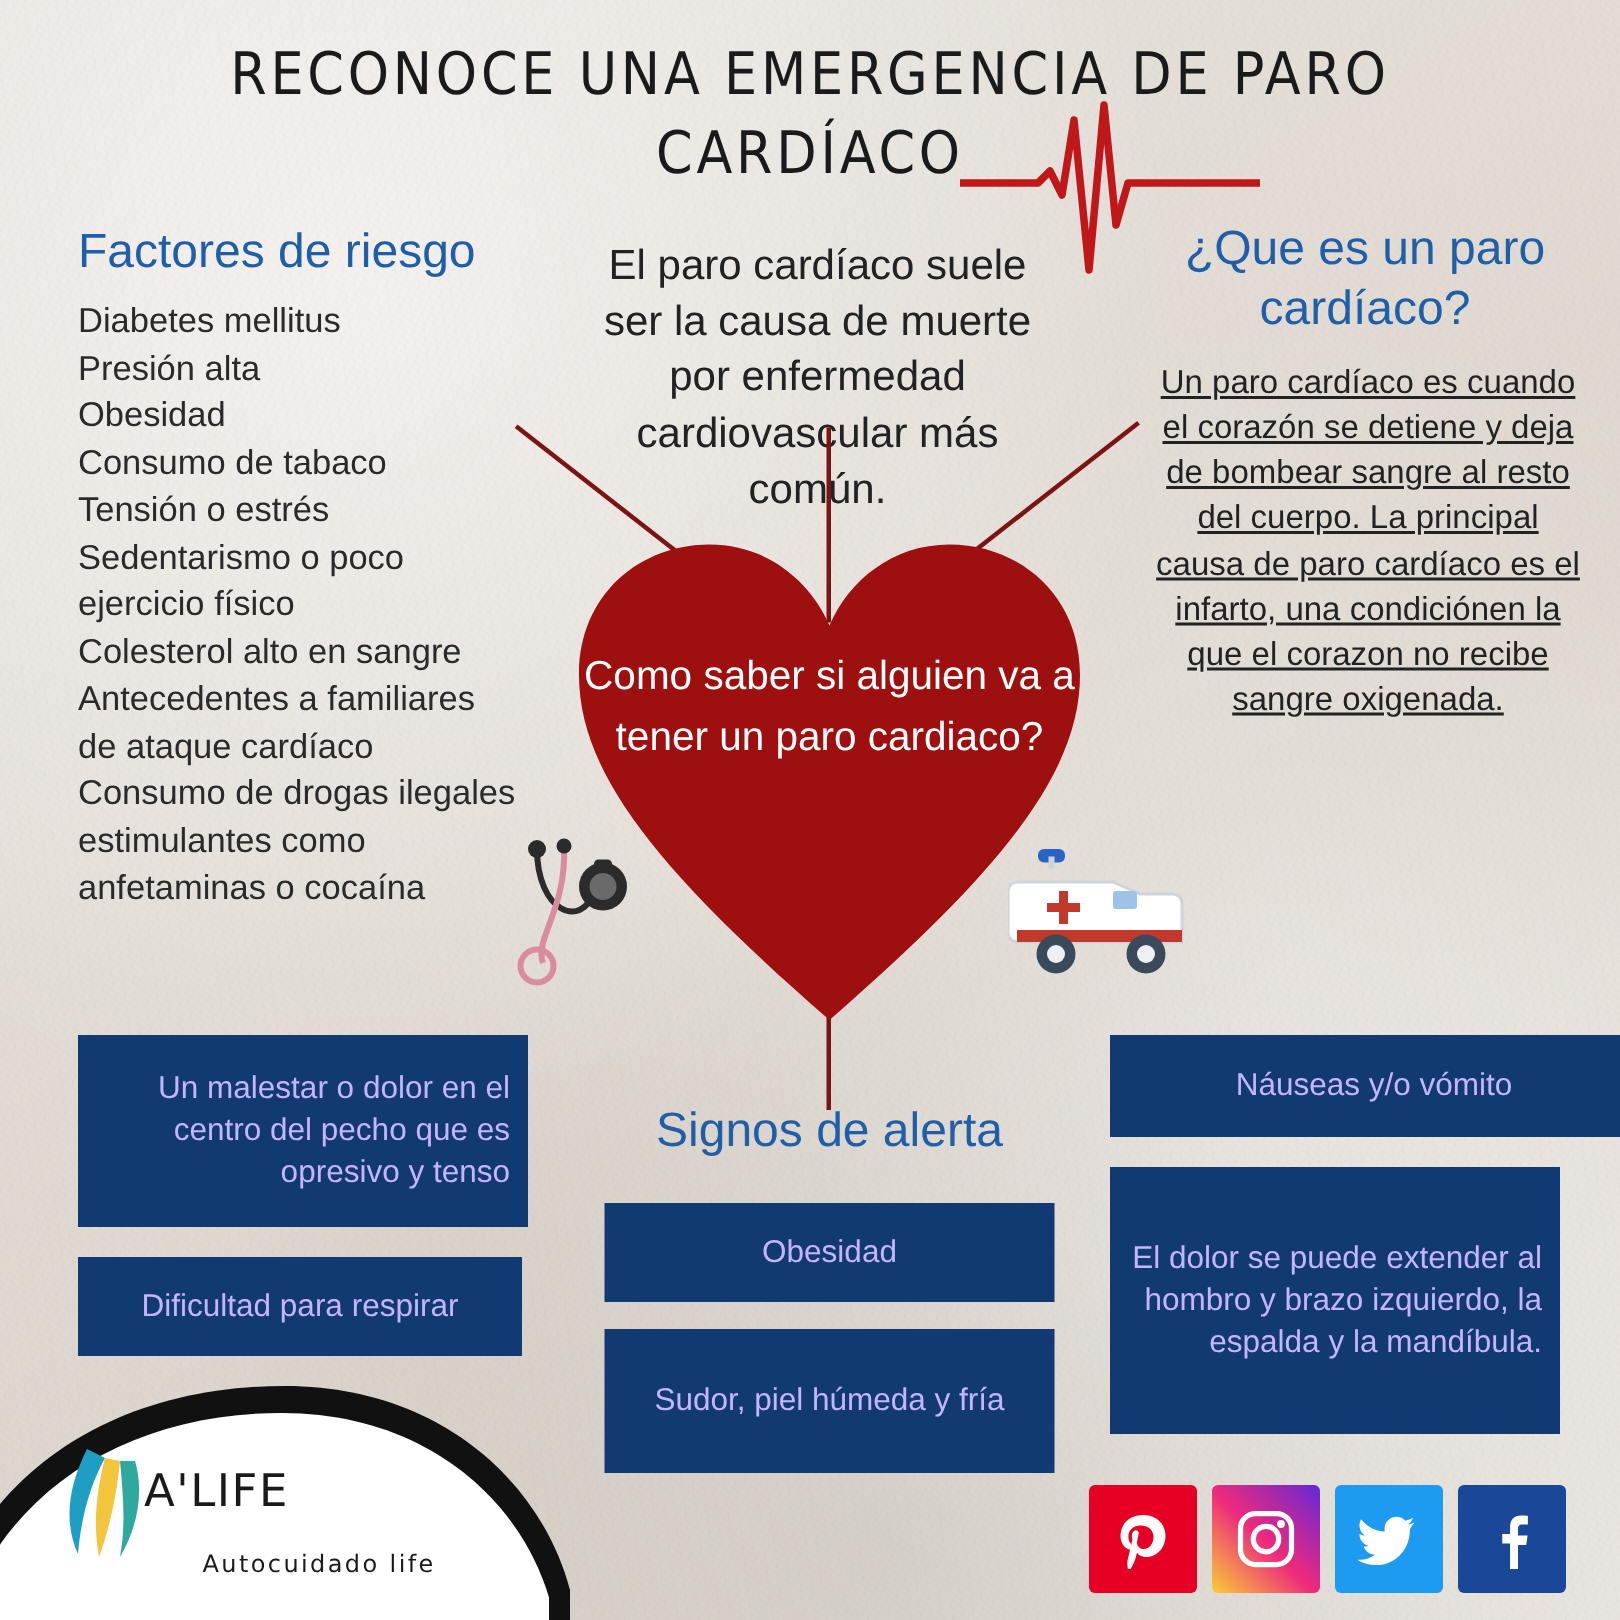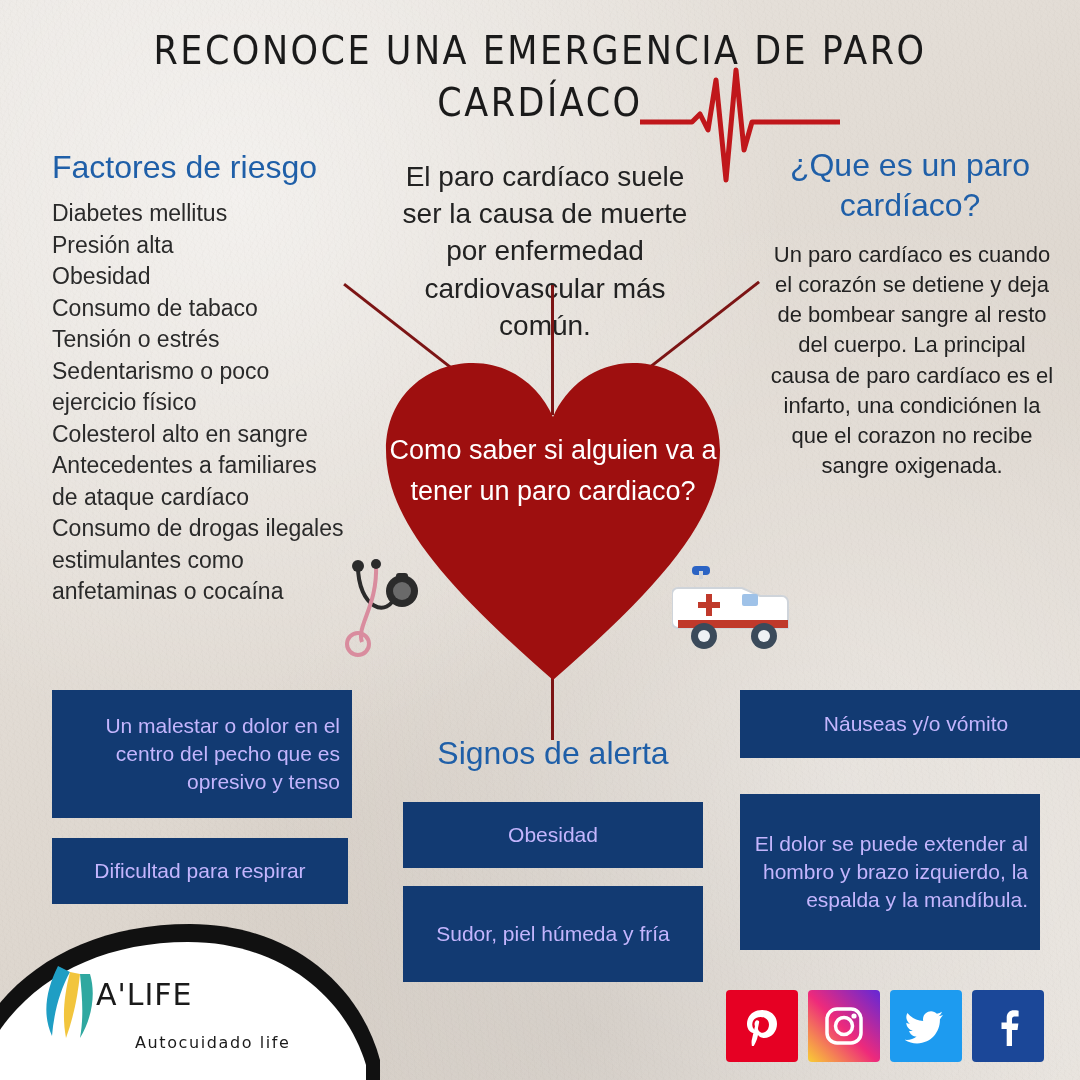--- a/index.html
+++ b/index.html
@@ -112,20 +112,21 @@
   }
   #what-text {
     position: absolute;
     left: 768px;
     top: 240px;
     width: 288px;
     text-align: center;
     font-size: 22px;
     line-height: 1.37;
     color: #222;
+    text-decoration: underline;
   }
 
   
   #heart-wrap {
     position: absolute;
     left: 378px;
     top: 355px;
     width: 350px;
     height: 330px;
   }
@@ -305,21 +306,21 @@
     <circle cx="92" cy="78" r="6" fill="#eef1f4"></circle>
   </svg>
 
   <div id="alert-heading" class="col-heading">Signos de alerta</div>
 
   <div class="navy-box" style="left:52px; top:690px; width:300px; height:128px;">Un malestar o dolor en el centro del pecho que es opresivo y tenso</div>
   <div class="navy-box" style="left:52px; top:838px; width:296px; height:66px;">Dificultad para respirar</div>
   <div class="navy-box" style="left:403px; top:802px; width:300px; height:66px;">Obesidad</div>
   <div class="navy-box" style="left:403px; top:886px; width:300px; height:96px;">Sudor, piel húmeda y fría</div>
   <div class="navy-box" style="left:740px; top:690px; width:352px; height:68px;">Náuseas y/o vómito</div>
-  <div class="navy-box" style="left:740px; top:778px; width:300px; height:156px;margin-top:16px;">El dolor se puede extender al hombro y brazo izquierdo, la espalda y la mandíbula.</div>
+  <div class="navy-box" style="left:740px; top:778px; width:300px; height:178px;">El dolor se puede extender al hombro y brazo izquierdo, la espalda y la mandíbula.</div>
 
   <svg id="blob" viewBox="0 0 420 260">
     <path d="M-10 260 C -10 120, 90 34, 230 34 C 330 34, 400 95, 420 170 L 420 260 Z" fill="#111111"></path>
     <path d="M4 260 C 4 134, 98 52, 228 52 C 322 52, 386 108, 406 175 L 406 260 Z" fill="#ffffff"></path>
   </svg>
   <svg id="logo-mark" viewBox="0 0 58 78">
     <path d="M18 4 C 6 28, 2 52, 12 74 C 14 50, 20 28, 30 10 Z" fill="#1f9ec4"></path>
     <path d="M30 10 C 24 34, 22 54, 26 76 C 34 54, 38 32, 40 12 Z" fill="#f2c53d"></path>
     <path d="M40 12 C 42 34, 44 54, 40 76 C 52 56, 56 32, 50 12 Z" fill="#2fa8a0"></path>
   </svg>

